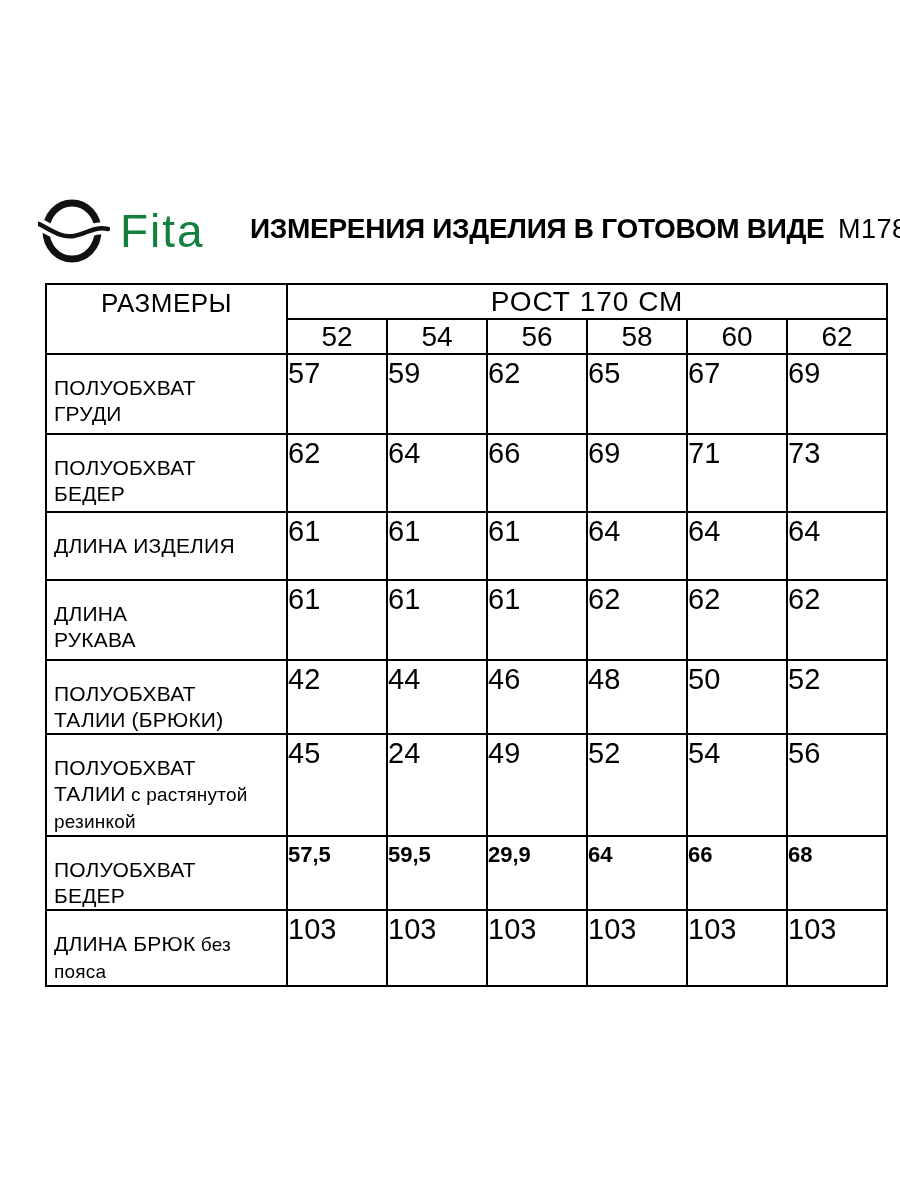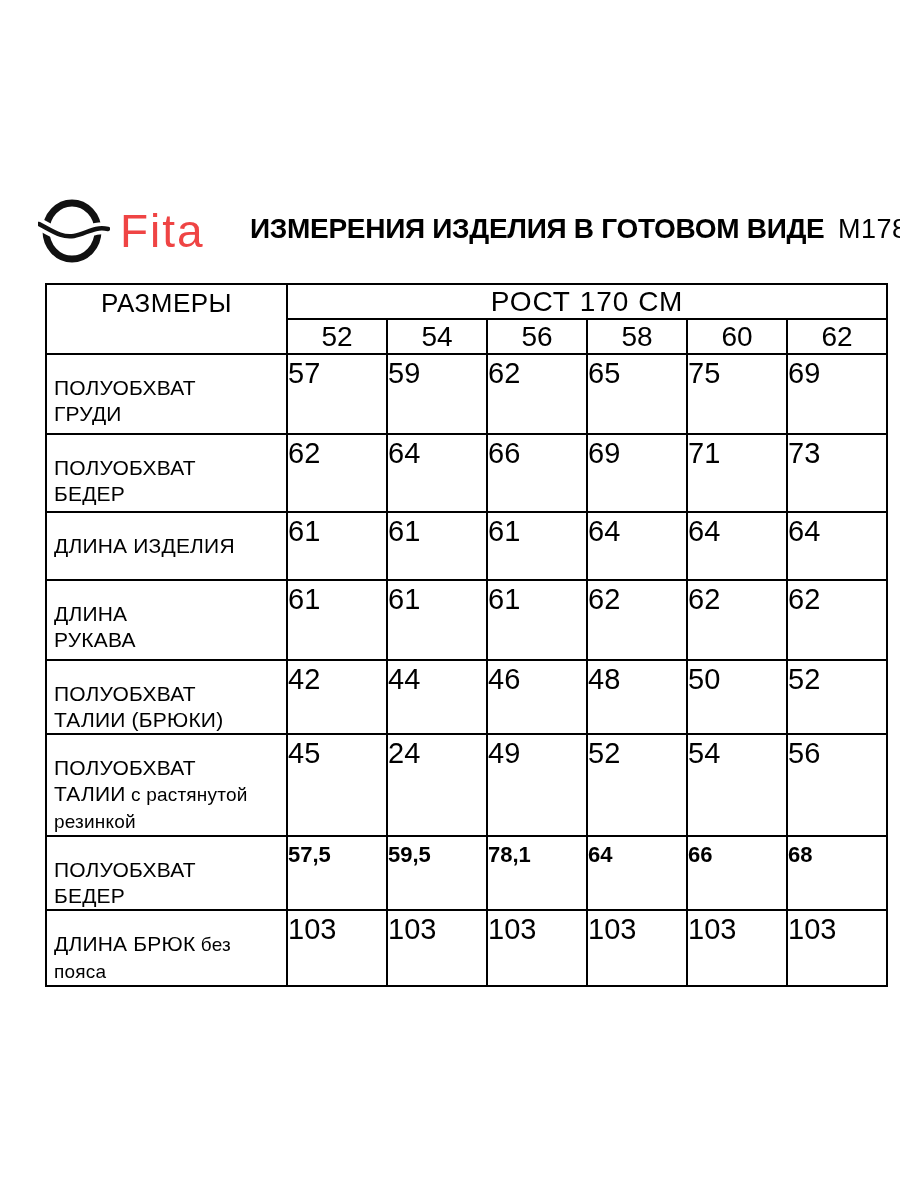--- a/index.html
+++ b/index.html
@@ -16,21 +16,21 @@
   
   .brand {
     position:absolute; left:38px; top:196px;
     display:flex; align-items:center; height:70px;
   }
   .brand svg { display:block; }
   .brand-name {
     font-size:46px;
     font-weight:400;
     letter-spacing:2px;
-    color:#ef4444;
+    color:#15803d;
     margin-left:10px;
     line-height:70px;
   }
   .page-title {
     position:absolute; left:250px; top:213px;
     width:610px;
     font-size:28px;
     font-weight:700;
     letter-spacing:-0.3px;
     white-space:nowrap;
@@ -144,21 +144,21 @@
 
     <tr style="height: 80px;">
           <td class="label-cell">
             <div><span>ПОЛУОБХВАТ</span></div>
             <div><span>ГРУДИ</span></div>
           </td>
           <td class="val-cell">57</td>
           <td class="val-cell">59</td>
           <td class="val-cell">62</td>
           <td class="val-cell">65</td>
-          <td class="val-cell">75</td>
+          <td class="val-cell">67</td>
           <td class="val-cell">69</td>
         </tr>
         <tr style="height: 78px;">
           <td class="label-cell">
             <div><span>ПОЛУОБХВАТ</span></div>
             <div><span>БЕДЕР</span></div>
           </td>
           <td class="val-cell">62</td>
           <td class="val-cell">64</td>
           <td class="val-cell">66</td>
@@ -214,21 +214,21 @@
           <td class="val-cell">54</td>
           <td class="val-cell">56</td>
         </tr>
         <tr style="height: 62px;">
           <td class="label-cell">
             <div><span>ПОЛУОБХВАТ</span></div>
             <div><span>БЕДЕР</span></div>
           </td>
           <td class="val-cell small">57,5</td>
           <td class="val-cell small">59,5</td>
-          <td class="val-cell small">78,1</td>
+          <td class="val-cell small">29,9</td>
           <td class="val-cell small">64</td>
           <td class="val-cell small">66</td>
           <td class="val-cell small">68</td>
         </tr>
         <tr style="height: 47px;">
           <td class="label-cell">
             <div><span>ДЛИНА БРЮК</span><span class="sm"> без</span></div>
             <div><span class="sm">пояса</span></div>
           </td>
           <td class="val-cell">103</td>

